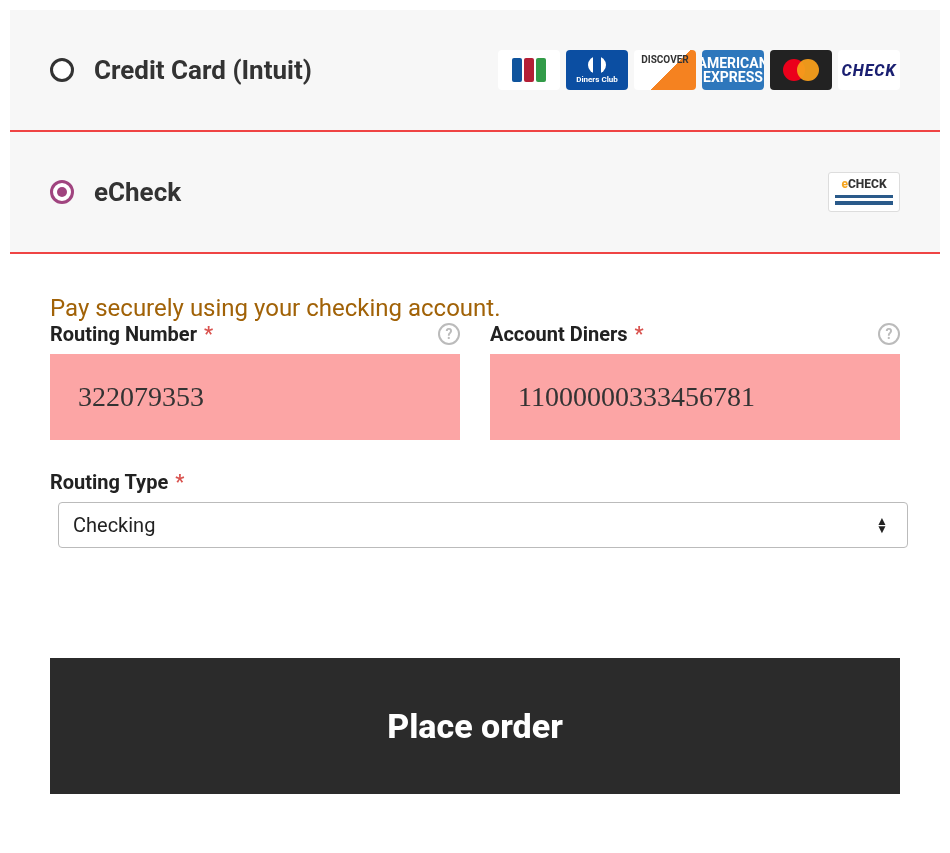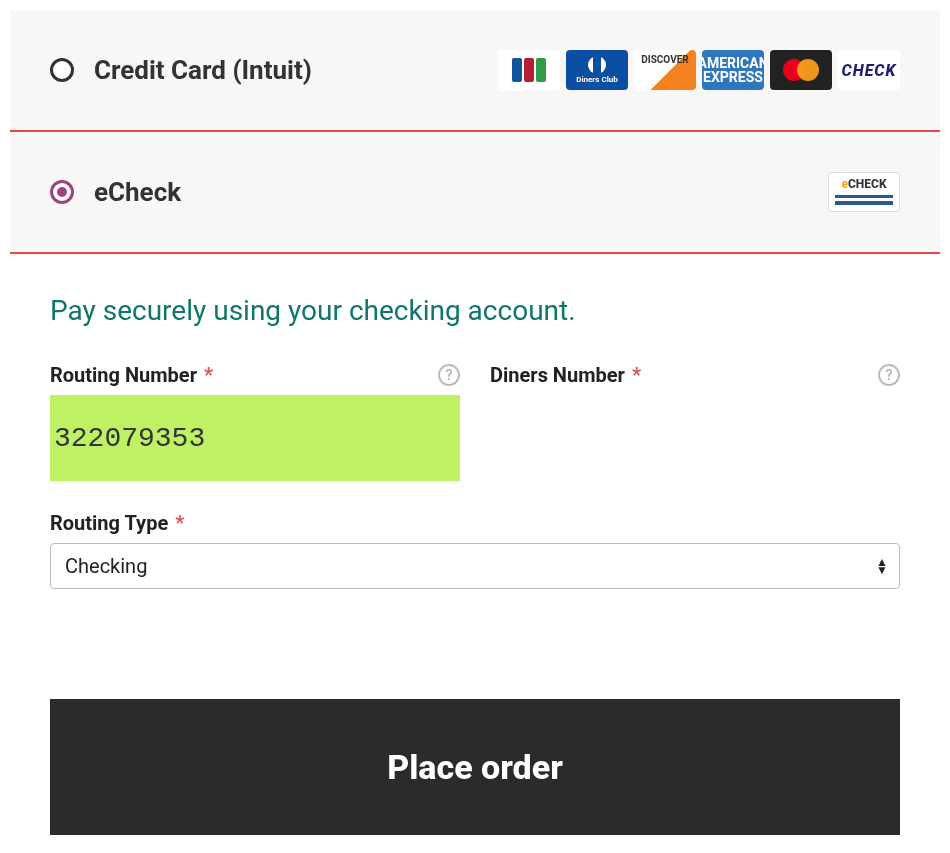--- a/index.html
+++ b/index.html
@@ -108,23 +108,22 @@
     left:6px;
     right:6px;
     height:10px;
     background:linear-gradient(to bottom,#2a5a8a 0,#2a5a8a 3px,transparent 3px,transparent 6px,#2a5a8a 6px,#2a5a8a 9px);
   }
 
   .form-section {
     padding: 30px 50px 20px 50px;
   }
   .description {
-    font-size: 28px;
-    color: #0f766e;
-    margin-bottom: 36px;
+    font-size: 24px;
+    color: #a16207;
   }
   .row {
     display: flex;
     gap: 30px;
     margin-bottom: 30px;
   }
   .field {
     flex: 1;
     display: flex;
     flex-direction: column;
@@ -152,40 +151,41 @@
     font-size:14px;
     font-weight:700;
     display:flex;
     align-items:center;
     justify-content:center;
     cursor:pointer;
   }
   .text-input {
     width:100%;
     height:86px;
-    background:#bef264;
+    background:#fca5a5;
     border:none;
     font-size:28px;
     color:#333;
-    padding:0 4px;
+    padding:0 28px;
     outline:none;
-    font-family:Liberation Mono, monospace;
+    font-family:Liberation Serif, serif;
   }
   .select {
     width:100%;
     height:46px;
     border:1px solid #bbb;
     border-radius:4px;
     font-size:20px;
     padding:0 14px;
     background:#fff;
     appearance:none;
     -webkit-appearance:none;
     font-family:inherit;
     color:#222;
+    margin-left:8px;
   }
   .select-wrapper{position:relative;}
   .select-arrows{
     position:absolute;
     right:12px;
     top:50%;
     transform:translateY(-50%);
     pointer-events:none;
     font-size:12px;
     line-height:8px;
@@ -258,24 +258,25 @@
           <span>Routing Number</span> <span class="required">*</span>
         </span>
         <span class="help-icon">?</span>
       </div>
       <input class="text-input" type="text" value="322079353" style="">
     </div>
 
     <div class="field">
       <div class="label-row">
         <span class="field-label">
-          <span>Diners Number</span> <span class="required">*</span>
+          <span>Account Diners</span> <span class="required">*</span>
         </span>
         <span class="help-icon">?</span>
       </div>
+      <input class="text-input" type="text" value="11000000333456781" style="">
     </div>
   </div>
 
   <div class="row">
     <div class="field full">
       <div class="label-row">
         <span class="field-label">
           <span>Routing Type</span> <span class="required">*</span>
         </span>
       </div>

